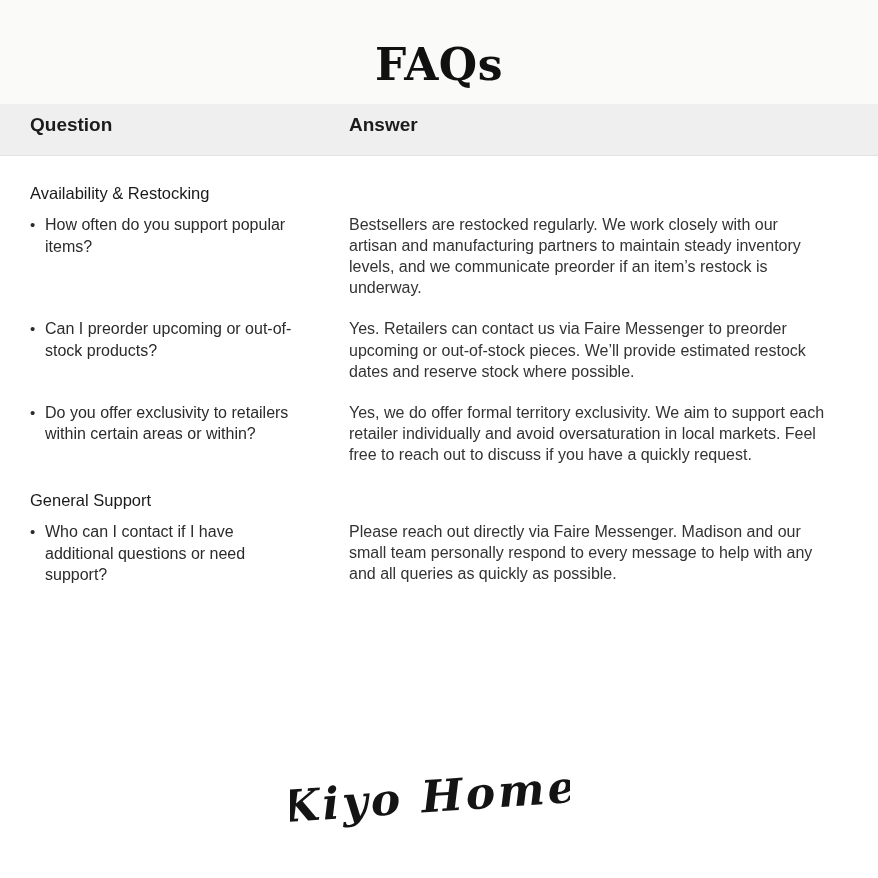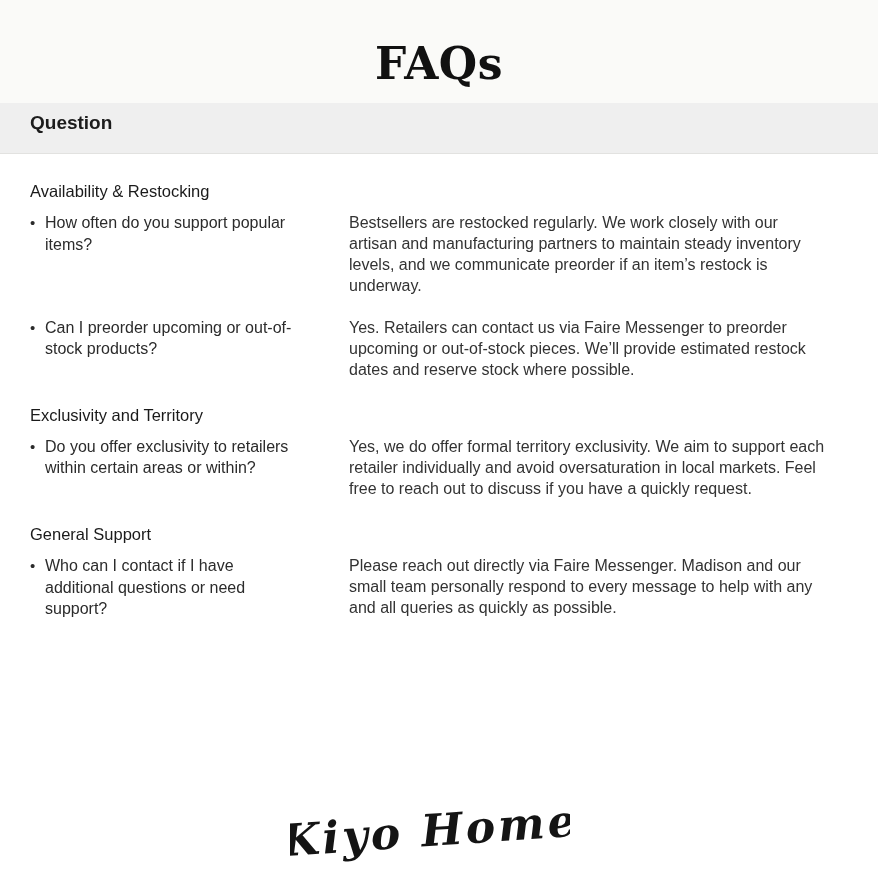--- a/index.html
+++ b/index.html
@@ -101,20 +101,21 @@
 <body>
 
 <div class="page">
 
   <div class="title-band">
     <div class="page-title">FAQs</div>
   </div>
 
   <div class="table-header">
     <div class="col-label">Question</div>
+    <div class="col-label">Answer</div>
   </div>
 
   <div class="table-body">
     <div id="table-sections">
   <div class="section">
     <div class="section-heading">Availability &amp; Restocking</div>
     <div class="rows">
   <div class="qa-row">
     <div class="q-col">
       <span class="bullet">•</span>
@@ -127,21 +128,20 @@
     <div class="q-col">
       <span class="bullet">•</span>
       <span class="q-text">Can I preorder upcoming or out-of-stock products?</span>
     </div>
     <div class="a-col">Yes. Retailers can contact us via Faire Messenger to preorder upcoming or out-of-stock pieces. We’ll provide estimated restock dates and reserve stock where possible.</div>
   </div>
 </div>
   </div>
 
   <div class="section">
-    <div class="section-heading">Exclusivity and Territory</div>
     <div class="rows">
   <div class="qa-row">
     <div class="q-col">
       <span class="bullet">•</span>
       <span class="q-text">Do you offer exclusivity to retailers within certain areas or within?</span>
     </div>
     <div class="a-col">Yes, we do offer formal territory exclusivity. We aim to support each retailer individually and avoid oversaturation in local markets. Feel free to reach out to discuss if you have a quickly request.</div>
   </div>
 </div>
   </div>

